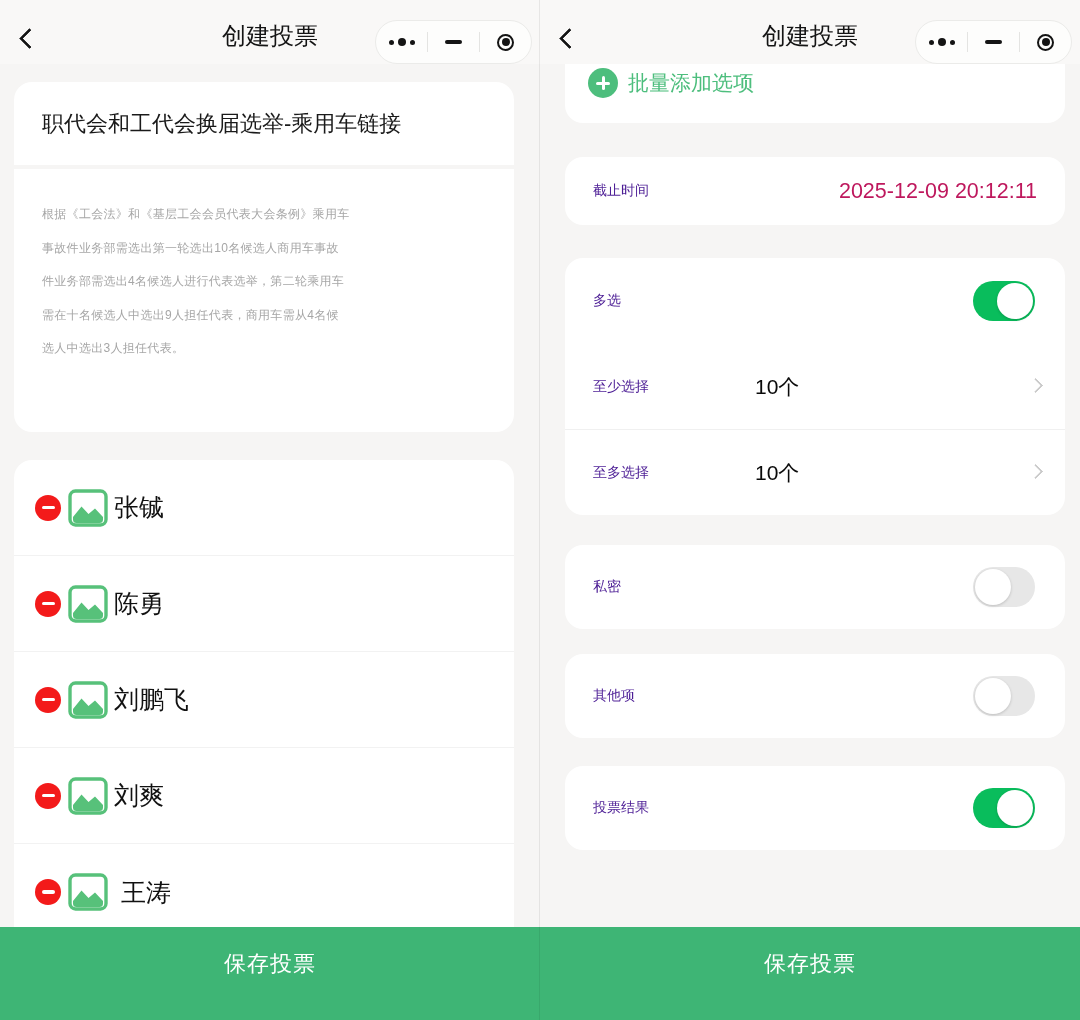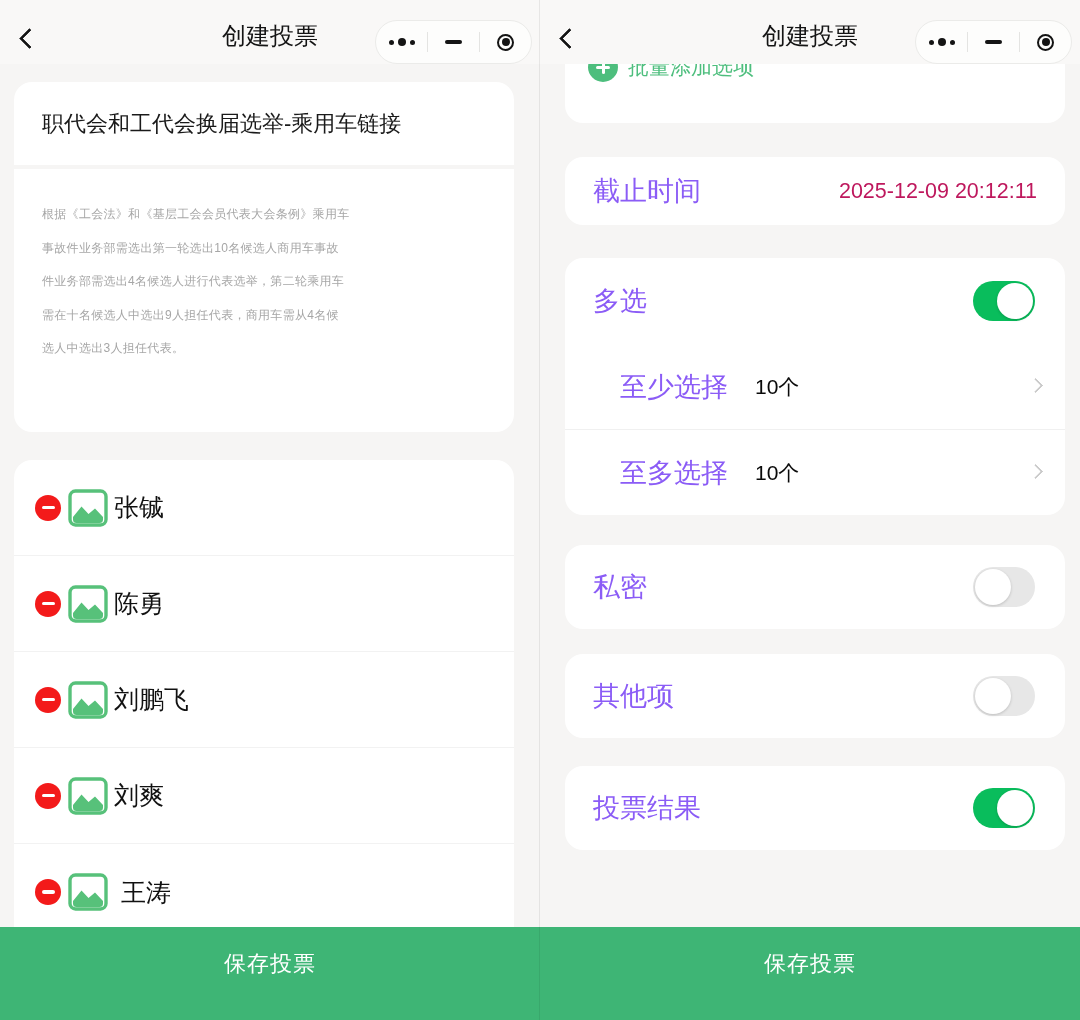--- a/index.html
+++ b/index.html
@@ -43,37 +43,37 @@
   .cand-row { display:flex; align-items:center; height:96px; padding-left:21px; border-bottom:1px solid #f2f2f2; }
   .cand-row:last-child { border-bottom:none; }
   .minus-btn { width:26px; height:26px; border-radius:50%; background:#f31a1a; flex:none;
                display:flex; align-items:center; justify-content:center; margin-right:7px; cursor:pointer; }
   .minus-glyph { width:13px; height:3.5px; background:#fff; border-radius:2px; }
   .img-icon { width:40px; height:40px; flex:none; margin-right:6px; display:flex; align-items:center; justify-content:center; }
   .cand-name { font-size:25px; color:#111; white-space:pre; }
 
   
   .top-card { left:25px; top:40px; width:500px; height:83px; border-radius:18px; }
-  .batch-row { position:absolute; left:0; top:12px; display:flex; align-items:center; padding-left:23px; cursor:pointer;text-align:center; }
+  .batch-row { position:absolute; left:0; top:28px; display:flex; align-items:center; padding-left:23px; cursor:pointer;text-align:center; }
   .plus-icon { position:relative; width:30px; height:30px; border-radius:50%; background:#4dbe7d; margin-right:10px; flex:none; }
   .plus-icon::before, .plus-icon::after { content:""; position:absolute; background:#fff; border-radius:2px; }
   .plus-icon::before { left:8px; top:13.5px; width:14px; height:3px; }
   .plus-icon::after { left:13.5px; top:8px; width:3px; height:14px; }
   .batch-label { font-size:21px; font-weight:500; color:#4dbe7d; }
 
   .row-card { left:25px; width:500px; border-radius:18px; display:flex; align-items:center; padding:0 28px; }
   .deadline-card { top:157px; height:68px; }
-  .lbl { font-size:27px; color:#8b5cf6; flex:none; }
+  .lbl { font-size:14px; color:#4c1d95; flex:none; }
   .spacer { flex:1; }
   .time-val { font-size:21.5px; color:#be185d; }
 
   .group-card { left:25px; top:258px; width:500px; height:257px; border-radius:18px; }
   .setting-row { position:relative; display:flex; align-items:center; padding-left:28px; }
   .row-multi { height:86px; }
-  .row-minmax { height:85px;text-align:center; }
+  .row-minmax { height:85px; }
   .setting-row .lbl { width:162px; }
   .val { font-size:21px; color:#0a0a0a; }
   .hr { height:1px; background:#f0f0f0; }
   .chev-right { position:absolute; right:24px; top:50%; width:11px; height:11px; margin-top:-7px;
                 border-top:2.6px solid #c9c9c9; border-right:2.6px solid #c9c9c9; transform:rotate(45deg); border-radius:1px; }
 
   .private-card { top:545px; height:84px; }
   .other-card   { top:654px; height:84px; }
   .result-card  { top:766px; height:84px; }
   .row-card .toggle, .setting-row .toggle { position:absolute; right:30px; }

